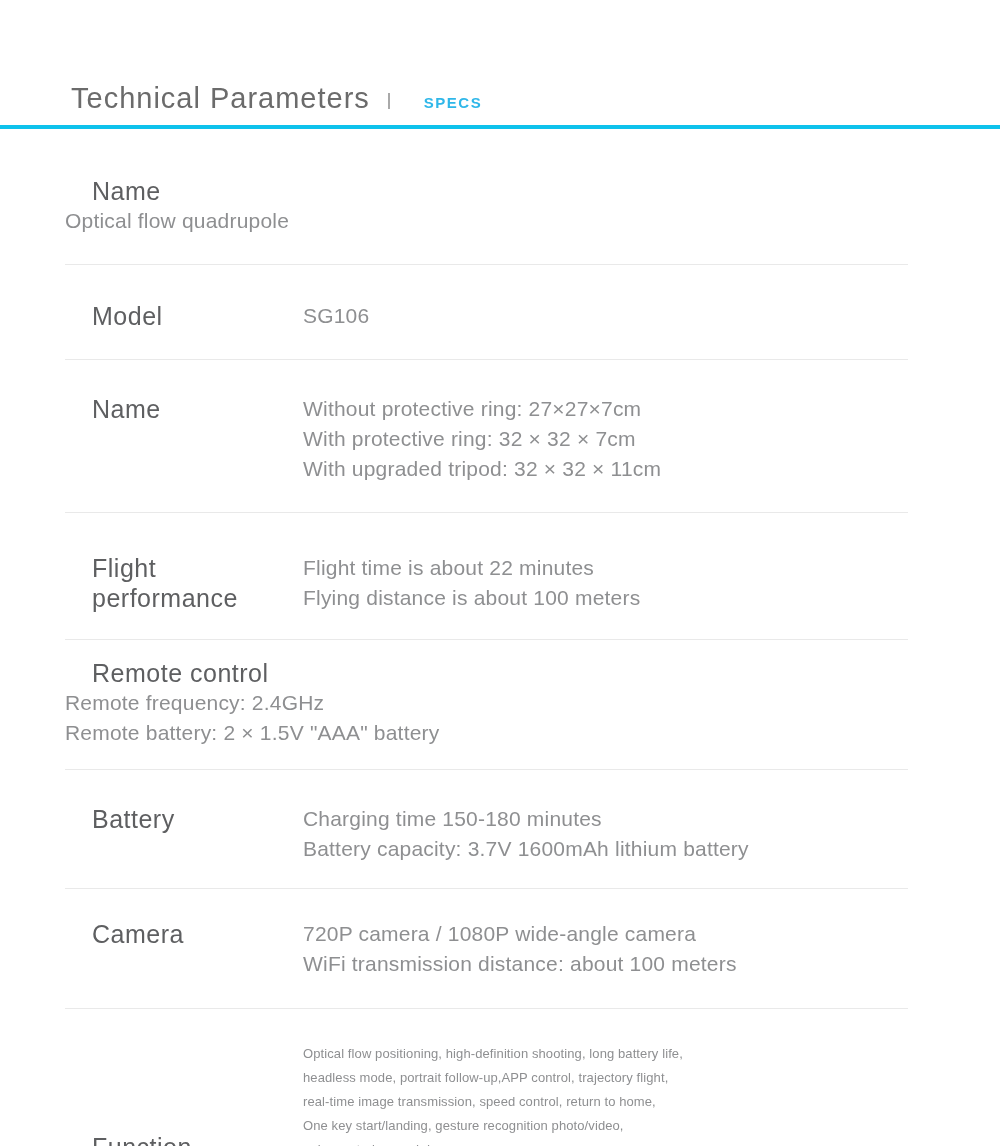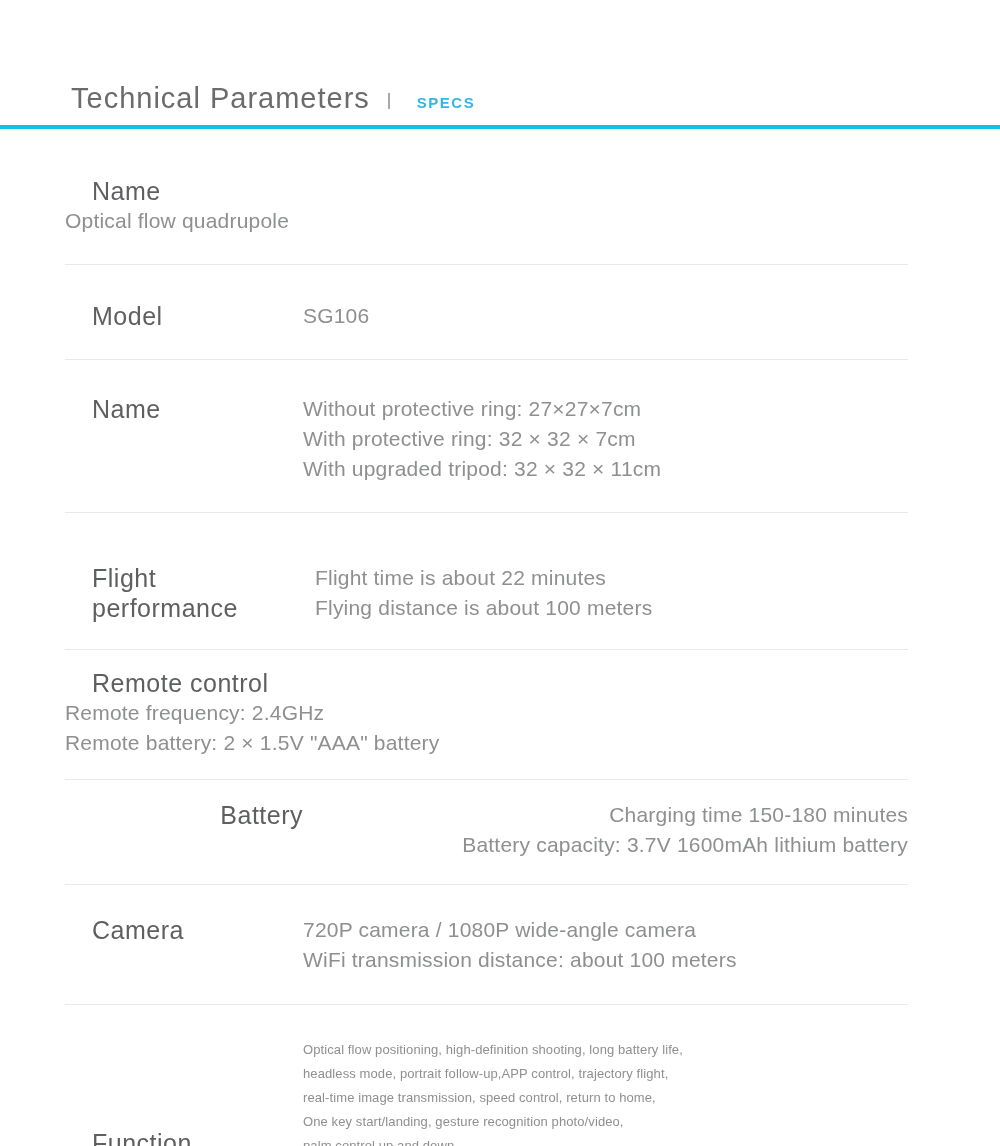--- a/index.html
+++ b/index.html
@@ -33,20 +33,21 @@
     background: #a9a9a9;
     margin: 0 27px 0 18px;
     align-self: center;
     transform: translateY(2px);
   }
   .specs {
     font-size: 15px;
     font-weight: 700;
     color: var(--specs, #2fb7e9);
     letter-spacing: 1.5px;
+    margin-left: 7px;
   }
   .accent-line {
     width: 1000px;
     height: 4px;
     background: var(--accent, #0ec2ec);
     margin-top: 10px;
   }
 
   
   .spec-table {
@@ -56,23 +57,23 @@
   .row {
     display: flex;
     align-items: flex-start;
     padding: 28px 0;
   }
   .row + .row { border-top: 1px solid var(--divider, #e9e9e9); }
 
   .row:nth-child(1) { padding: 47px 0 28px; flex-direction: column; }
   .row:nth-child(2) { padding: 36px 0 28px; }
   .row:nth-child(3) { padding: 34px 0 28px; }
-  .row:nth-child(4) { padding: 50px 0 26px; gap: 12px; }
+  .row:nth-child(4) { padding: 40px 0 26px; }
   .row:nth-child(5) { padding: 18px 0 21px; flex-direction: column; }
-  .row:nth-child(6) { padding: 20px 0 24px; text-align: right; }
+  .row:nth-child(6) { padding: 34px 0 24px; }
   .row:nth-child(7) { padding: 30px 0 29px; }
   .row:nth-child(8) { padding: 30px 0 30px; align-items: flex-end; }
 
   .label {
     width: 238px;
     min-width: 238px;
     padding-left: 27px;
     font-size: 25px;
     line-height: 30px;
     font-weight: 400;

